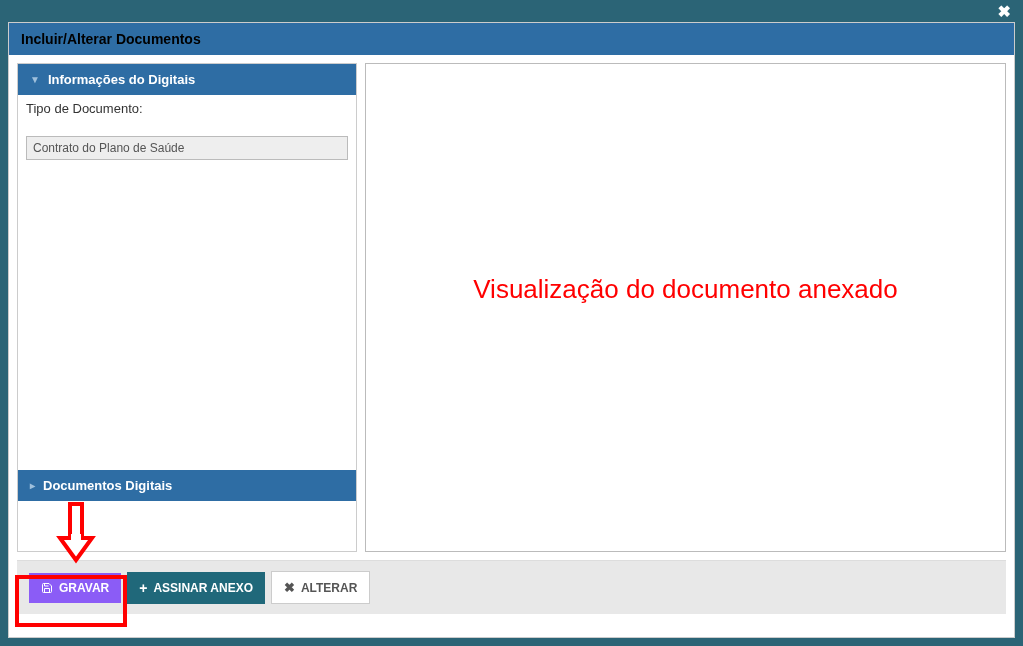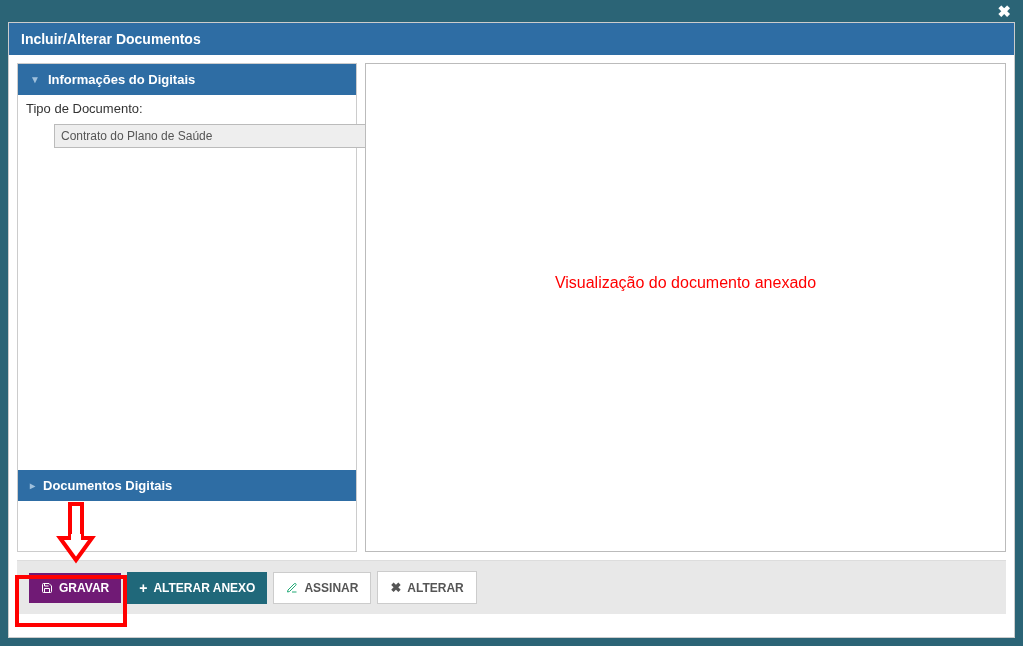--- a/index.html
+++ b/index.html
@@ -30,21 +30,21 @@
       cursor: pointer;
     }
     .dialog {
       background: #fff;
       margin: 0 8px 8px 8px;
       height: 616px;
       border: 1px solid #ccc;
     }
     .dialog-header {
       background: #2e6da4;
-      color: #ffffff;
+      color: #000000;
       padding: 8px 12px;
       font-size: 14px;
       font-weight: bold;
     }
     .dialog-body {
       padding: 8px;
       display: flex;
       gap: 8px;
       height: 505px;
     }
@@ -73,31 +73,30 @@
     .accordion-content {
       padding: 6px 8px;
       flex: 0 0 auto;
     }
     .accordion-spacer {
       flex: 1;
     }
     .form-label {
       font-size: 13px;
       color: #333;
-      margin-bottom: 8px;
+      margin-bottom: 20px;
       display: block;
     }
     .form-input {
       width: 100%;
       padding: 4px 6px;
       font-size: 12px;
       border: 1px solid #bbb;
       background: #eeeeee;
       color: #555;
-      margin-left: 28px;
     }
     .right-panel {
       flex: 1;
       border: 1px solid #bbb;
       background: #fff;
       position: relative;
       display: flex;
       overflow: hidden;
     }
     .preview-area {
@@ -106,21 +105,21 @@
       padding: 10px;
       position: relative;
     }
     .preview-text {
       position: absolute;
       top: 210px;
       left: 0;
       right: 0;
       text-align: center;
       color: #ff0000;
-      font-size: 16px;
+      font-size: 26px;
       font-family: Arial, sans-serif;
     }
     .preview-content-height {
       height: 1200px;
     }
     .dialog-footer {
       background: #e8e8e8;
       border-top: 1px solid #ddd;
       padding: 10px 12px;
       display: flex;
@@ -132,21 +131,21 @@
       padding: 8px 12px;
       font-size: 12px;
       border: none;
       cursor: pointer;
       display: inline-flex;
       align-items: center;
       gap: 6px;
       font-weight: bold;
     }
     .btn-primary {
-      background: #701a75;
+      background: #8b5cf6;
       color: #fff;
       align-items: center;
     }
     .btn-teal {
       background: #20687a;
       color: #fff;
     }
     .btn-default {
       background: #fff;
       color: #555;
@@ -231,28 +230,21 @@
     <button class="btn btn-primary">
       <svg class="icon-svg" viewBox="0 0 24 24" fill="none" stroke="#fff" stroke-width="2">
         <path d="M19 21H5a2 2 0 0 1-2-2V5a2 2 0 0 1 2-2h11l5 5v11a2 2 0 0 1-2 2z"></path>
         <polyline points="17 21 17 13 7 13 7 21"></polyline>
         <polyline points="7 3 7 8 15 8"></polyline>
       </svg>
       <span>GRAVAR</span>
     </button>
     <button class="btn btn-teal">
       <span style="font-size:14px;font-weight:bold;">+</span>
-      <span>ALTERAR ANEXO</span>
-    </button>
-    <button class="btn btn-default">
-      <svg class="icon-svg" viewBox="0 0 24 24" fill="none" stroke="#2a7" stroke-width="2">
-        <path d="M12 20h9"></path>
-        <path d="M16.5 3.5a2.121 2.121 0 0 1 3 3L7 19l-4 1 1-4L16.5 3.5z"></path>
-      </svg>
-      <span>ASSINAR</span>
+      <span>ASSINAR ANEXO</span>
     </button>
     <button class="btn btn-default">
       <span style="font-size:13px;font-weight:bold;">✖</span>
       <span>ALTERAR</span>
     </button>
   </div>
 </div>
 
 <div class="highlight-box highlight-gravar"></div>
 <div class="arrow-down">

